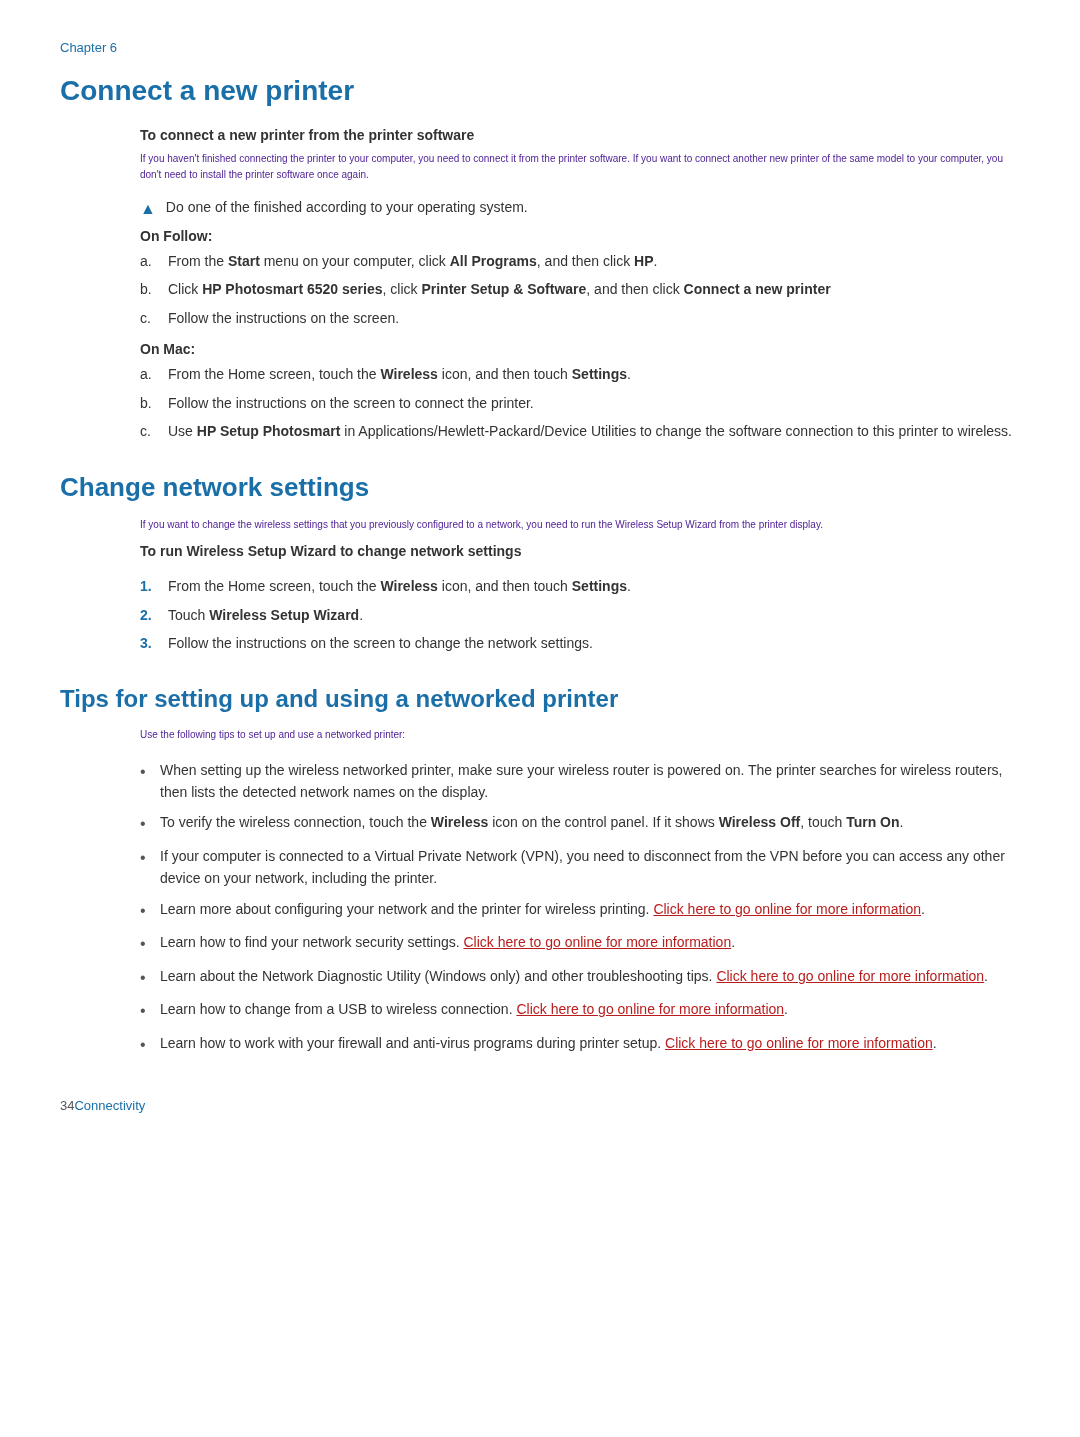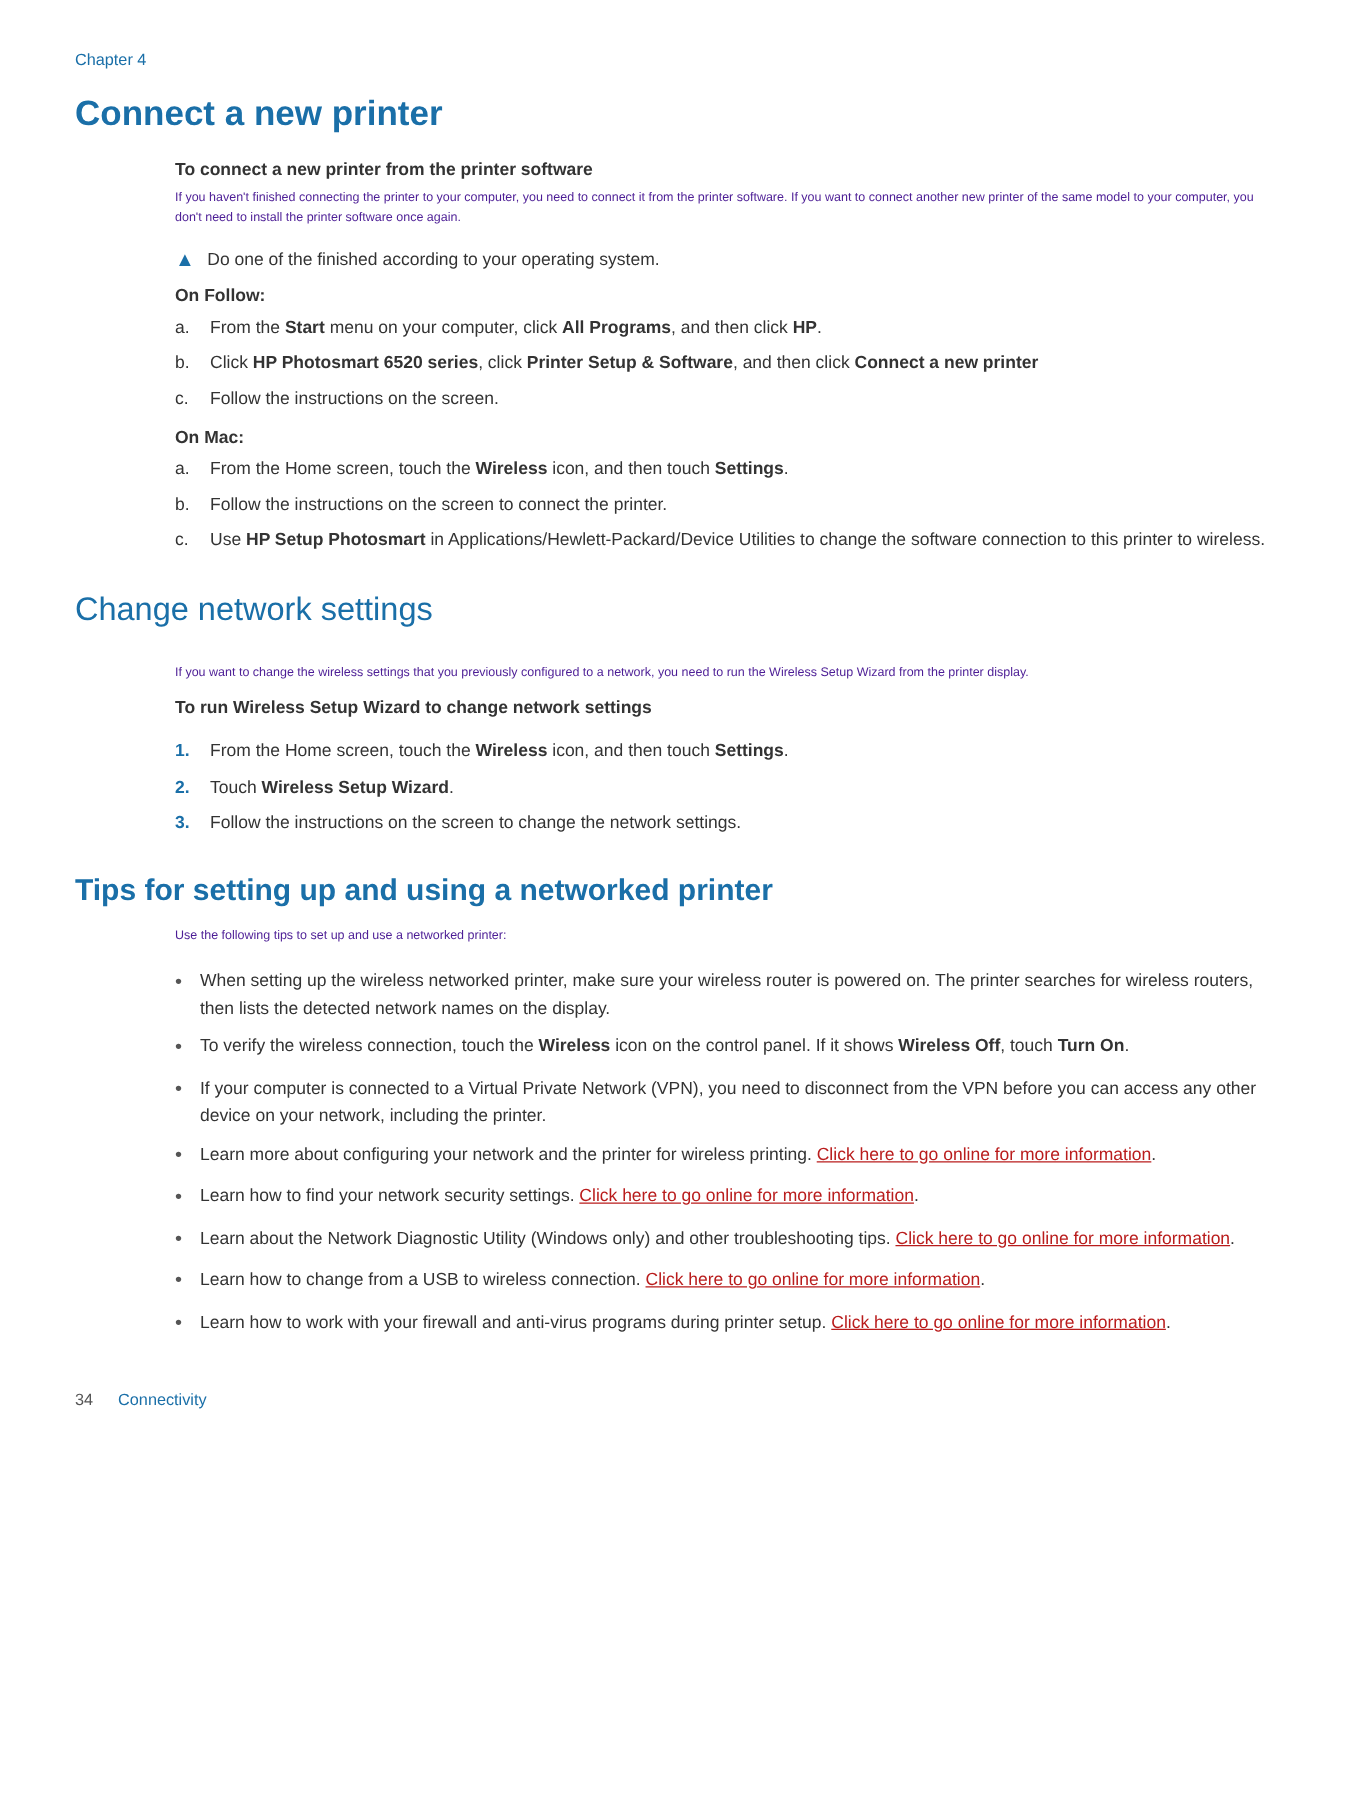--- a/index.html
+++ b/index.html
@@ -24,22 +24,22 @@
     h1.section-title {
       color: #1a6fa8;
       font-size: 28px;
       font-weight: bold;
       margin-bottom: 20px;
       border-bottom: none;
     }
     h2.section-title {
       color: #1a6fa8;
       font-size: 26px;
-      font-weight: normal;
-      margin-bottom: 28px;
+      font-weight: bold;
+      margin-bottom: 14px;
     }
     h3.section-title {
       color: #1a6fa8;
       font-size: 24px;
       font-weight: bold;
       margin-bottom: 14px;
     }
     .subsection {
       margin-left: 80px;
       margin-bottom: 16px;
@@ -139,37 +139,36 @@
       cursor: pointer;
     }
     .footer-row {
       display: flex;
       align-items: center;
       margin-top: 40px;
     }
     .footer-page {
       font-size: 13px;
       color: #555;
-      margin-right: 20px;
     }
     .footer-section {
       font-size: 13px;
       color: #1a6fa8;
     }
     b {
       font-weight: bold;
     }
     .section-block {
       margin-bottom: 30px;
     }
   </style>
 </head>
 <body>
 
-<div class="chapter-label">Chapter 4</div>
+<div class="chapter-label">Chapter 6</div>
 
 <div class="section-block">
   <h1 class="section-title">Connect a new printer</h1>
 
   <div class="subsection">
     <div class="bold-heading">To connect a new printer from the printer software</div>
     <p class="body-text">If you haven't finished connecting the printer to your computer, you need to connect it from the printer software. If you want to connect another new printer of the same model to your computer, you don't need to install the printer software once again.</p>
   </div>
 
   <div class="triangle-bullet">

